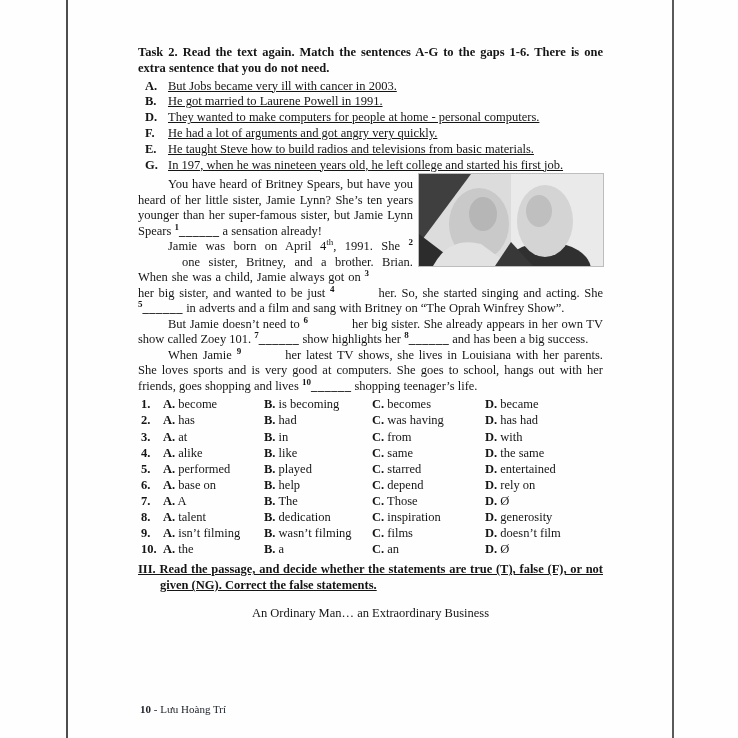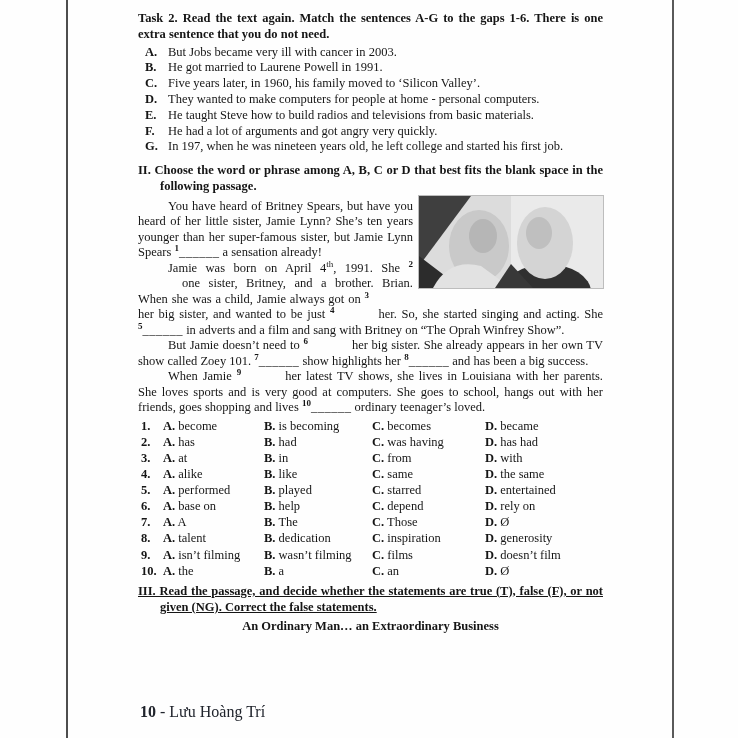--- a/index.html
+++ b/index.html
@@ -12,75 +12,73 @@
   }
   .canvas{position:relative;width:738px;height:738px;overflow:hidden;background:#fefefe;}
   .vline{position:absolute;top:0;bottom:0;width:2px;background:#4e4e4e;}
   .vline.left{left:66px;}
   .vline.right{left:672px;background:#5a5a5a;}
   .content{
     position:absolute;left:138px;top:11px;width:465px;
     font-size:12.5px;line-height:15.8px;text-align:justify;
   }
   p{margin:0;}
-  .h{font-weight:bold;}
+  .h{font-weight:bold;margin-top:34px;}
   .hang{padding-left:22px;text-indent:-22px;}
-  .abc-list{margin:2px 0 0 7px;}
+  .abc-list{margin:2px 0 0 7px;text-decoration:underline;}
   .abc-item{text-align:left;white-space:nowrap;}
   .letter{font-weight:bold;display:inline-block;min-width:23px;}
   .sec2-head{margin-top:8px;}
   .passage{margin-top:4px;line-height:15.5px;}
   .photo{
     float:right;width:184px;height:92px;margin:-3px 0 8px 6px;
     background:#d9d9d9;outline:1px solid #bdbdbd;
   }
   .pp{text-indent:30px;}
   sup{font-size:9px;line-height:0;vertical-align:super;}
   sup.b{font-weight:bold;}
   .gap{display:inline-block;width:44px;}
-  .blank{letter-spacing:.5px;white-space:nowrap;}
+  .blank{letter-spacing:.5px;white-space:nowrap;font-weight:bold;}
   .adapted{text-align:right;}
   .adapted .src{font-style:italic;}
   .mc{margin:2px 0 0 3px;}
   .mc-row{
     display:grid;grid-template-columns:22px 101px 108px 113px auto;
     line-height:16.1px;text-align:left;
   }
   .mc-row .cell{white-space:nowrap;}
   .bl{font-weight:bold;}
   .sec3-head{margin-top:5px;text-decoration:underline;}
-  .center-title{text-align:center;font-weight:bold;margin-top:4px;}
+  .center-title{text-align:center;font-weight:normal;margin-top:12px;}
   .p3{text-indent:30px;margin-top:2px;}
   .footer{
     position:absolute;left:140px;top:703px;
-    font-size:16px;color:#20242c;
+    font-size:11px;color:#20242c;
   }
   .footer .num{font-weight:bold;}
 </style>
 </head>
 <body>
 
 <div class="canvas">
   <div class="vline left"></div>
   <div class="vline right"></div>
 
   <div class="content">
 
     <p class="h">Task 2. Read the text again. Match the sentences A-G to the gaps 1-6. There is one extra sentence that you do not need.</p>
     <div class="abc-list">
       <div class="abc-item"><span class="letter">A.</span><span>But Jobs became very ill with cancer in 2003.</span></div>
       <div class="abc-item"><span class="letter">B.</span><span>He got married to Laurene Powell in 1991.</span></div>
-      <div class="abc-item"><span class="letter">C.</span><span>Five years later, in 1960, his family moved to ‘Silicon Valley’.</span></div>
       <div class="abc-item"><span class="letter">D.</span><span>They wanted to make computers for people at home - personal computers.</span></div>
+      <div class="abc-item"><span class="letter">F.</span><span>He had a lot of arguments and got angry very quickly.</span></div>
       <div class="abc-item"><span class="letter">E.</span><span>He taught Steve how to build radios and televisions from basic materials.</span></div>
-      <div class="abc-item"><span class="letter">F.</span><span>He had a lot of arguments and got angry very quickly.</span></div>
       <div class="abc-item"><span class="letter">G.</span><span>In 197, when he was nineteen years old, he left college and started his first job.</span></div>
     </div>
 
-    <p class="h hang sec2-head">II. Choose the word or phrase among A, B, C or D that best fits the blank space in the following passage.</p>
 
     <div class="passage">
       <div class="photo">
         <svg viewBox="0 0 184 92" width="184" height="92" xmlns="http://www.w3.org/2000/svg" aria-hidden="true">
           <rect width="184" height="92" fill="#dcdcdc"></rect>
           <rect x="92" width="92" height="92" fill="#eaeaea"></rect>
           <polygon points="0,0 52,0 0,70" fill="#3f3f3f"></polygon>
           <polygon points="0,60 0,92 42,92" fill="#2c2c2c"></polygon>
           <ellipse cx="128" cy="96" rx="44" ry="28" fill="#303030"></ellipse>
           <ellipse cx="126" cy="47" rx="28" ry="36" fill="#d4d4d4"></ellipse>
@@ -91,21 +89,21 @@
           <path d="M76 92 L92 68 L114 92 Z" fill="#383838"></path>
         </svg>
       </div>
 
       <p class="pp"><span>You have heard of Britney Spears, but have you heard of her little sister, Jamie Lynn? She’s ten years younger than her super-famous sister, but Jamie Lynn Spears </span><sup class="b">1</sup><span class="blank">______</span><span> a sensation already!</span></p>
 
       <p class="pp"><span>Jamie was born on April 4</span><sup>th</sup><span>, 1991. She </span><sup class="b">2</sup><span class="gap"></span><span>one sister, Britney, and a brother. Brian. When she was a child, Jamie always got on </span><sup class="b">3</sup><span class="gap"></span><span>her big sister, and wanted to be just </span><sup class="b">4</sup><span class="gap"></span><span>her. So, she started singing and acting. She </span><sup class="b">5</sup><span class="blank">______</span><span> in adverts and a film and sang with Britney on “The Oprah Winfrey Show”.</span></p>
 
       <p class="pp"><span>But Jamie doesn’t need to </span><sup class="b">6</sup><span class="gap"></span><span>her big sister. She already appears in her own TV show called Zoey 101. </span><sup class="b">7</sup><span class="blank">______</span><span> show highlights her </span><sup class="b">8</sup><span class="blank">______</span><span> and has been a big success.</span></p>
 
-      <p class="pp"><span>When Jamie </span><sup class="b">9</sup><span class="gap"></span><span>her latest TV shows, she lives in Louisiana with her parents. She loves sports and is very good at computers. She goes to school, hangs out with her friends, goes shopping and lives </span><sup class="b">10</sup><span class="blank">______</span><span> ordinary teenager’s loved.</span></p>
+      <p class="pp"><span>When Jamie </span><sup class="b">9</sup><span class="gap"></span><span>her latest TV shows, she lives in Louisiana with her parents. She loves sports and is very good at computers. She goes to school, hangs out with her friends, goes shopping and lives </span><sup class="b">10</sup><span class="blank">______</span><span> shopping teenager’s life.</span></p>
 
     </div>
 
     <div class="mc">
       <div class="mc-row">
           <span class="cell bl">1.</span>
           <span class="cell"><span class="bl">A.</span> <span>become</span></span>
           <span class="cell"><span class="bl">B.</span> <span>is becoming</span></span>
           <span class="cell"><span class="bl">C.</span> <span>becomes</span></span>
           <span class="cell"><span class="bl">D.</span> <span>became</span></span>

